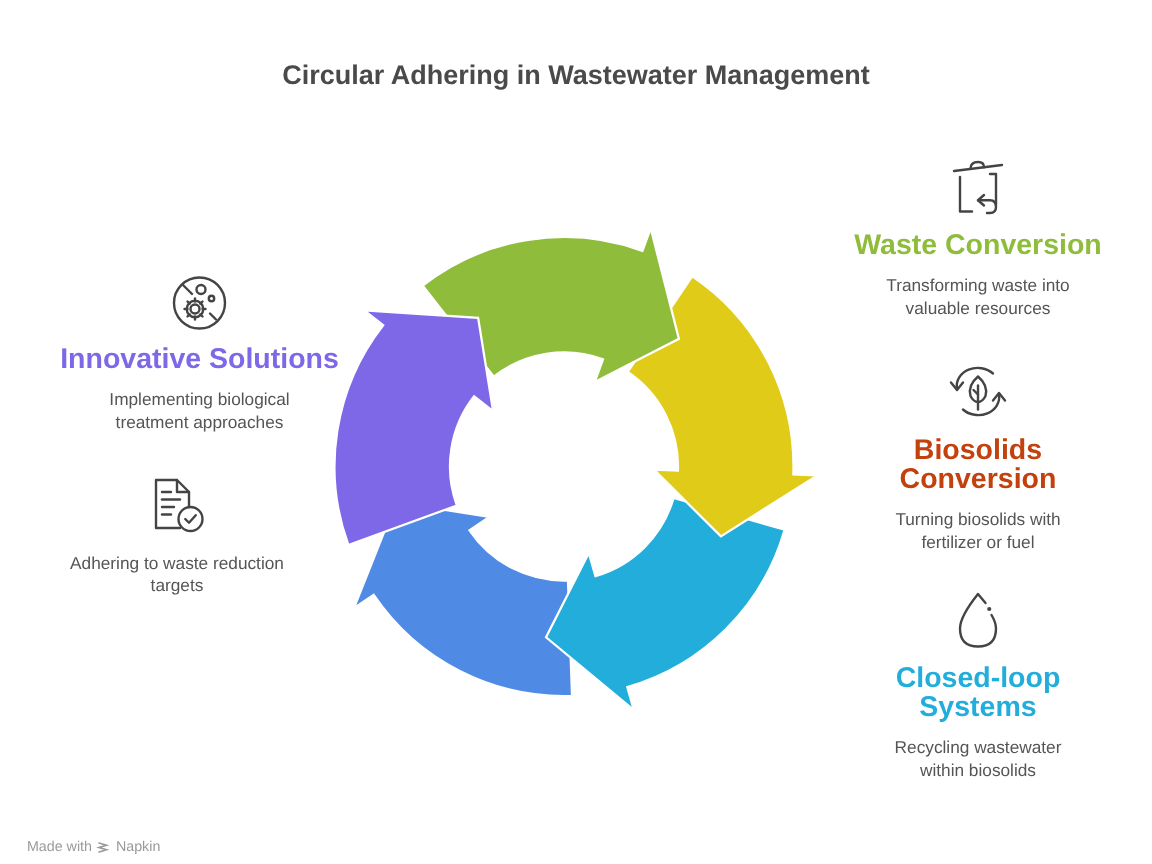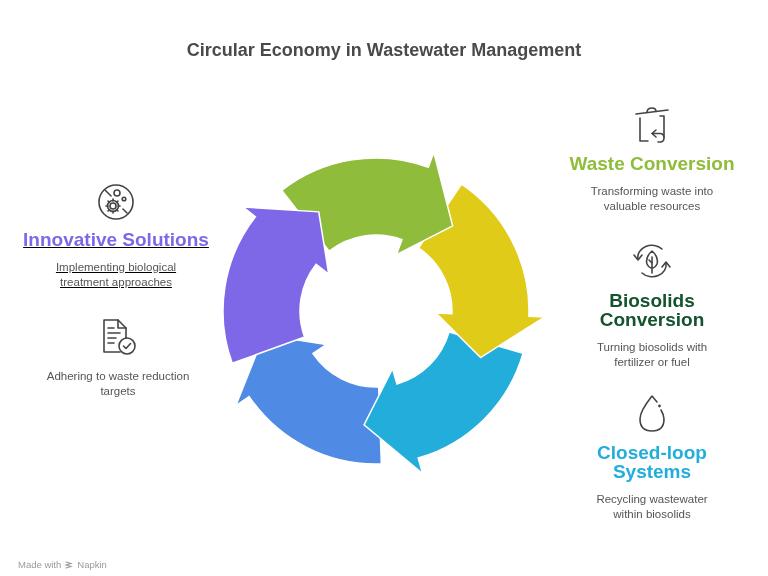--- a/index.html
+++ b/index.html
@@ -11,33 +11,33 @@
   .card .icon { display: block; margin: 0 auto; }
   .card .heading { font-size: 19px; font-weight: bold; line-height: 19px; margin-top: 8px; text-align: center; }
   .card .desc { font-size: 11.5px; color: #555555; line-height: 15px; margin-top: 11px; }
   .footer { position: absolute; left: 18px; top: 547px; font-size: 9.5px; color: #9a9a9a;
             display: flex; align-items: center; gap: 3px; margin-top: 12px; }
   svg.cycle { position: absolute; left: 0; top: 0; }
 </style>
 </head>
 <body>
 
-<div class="title">Circular Economy in Wastewater Management</div>
+<div class="title">Circular Adhering in Wastewater Management</div>
 
 <svg class="cycle" width="768" height="576">
   <g id="arrows">
       <path d="M381.33962299548267,463.9067965339217 A153,153 0 0 1 249.15725139907863,396.55651423102427 L235.89265023819797,405.50360068655624 L264.0020997159793,334.80588859863343 L326.2577456466975,344.5515742082448 L312.99314448581686,353.4986606637768 A76,76 0 0 0 378.6523617493901,386.95370285345126 Z" fill="#4f8ae4" stroke="#ffffff" stroke-width="1.5" stroke-linejoin="miter"></path>
       <path d="M523.0730394785628,353.1725154400009 A153,153 0 0 1 418.1725154400009,458.0730394785628 L422.58271313307284,473.4532266135759 L364.0314909558537,424.8727570196673 L392.5382413490199,368.67570175629913 L396.94843904209193,384.05588889131224 A76,76 0 0 0 449.05588889131224,331.94843904209193 Z" fill="#22addb" stroke="#ffffff" stroke-width="1.5" stroke-linejoin="miter"></path>
       <path d="M461.55651423102427,184.15725139907863 A153,153 0 0 1 528.9067965339217,316.33962299548267 L544.8970497662272,316.8980149427227 L480.6009549000778,357.57134563217915 L435.96344962114574,313.09396980215007 L451.95370285345126,313.6523617493901 A76,76 0 0 0 418.4986606637768,247.99314448581683 Z" fill="#dfcb18" stroke="#ffffff" stroke-width="1.5" stroke-linejoin="miter"></path>
       <path d="M281.80379427517425,190.43435469817155 A153,153 0 0 1 428.32908192882735,167.22702901975603 L433.80140422203806,152.1919470871815 L452.61545442808927,225.90991748283835 L396.52120859954016,254.6184427528455 L401.9935308927508,239.58336082027097 A76,76 0 0 0 329.20972787525,251.11118272588914 Z" fill="#8fbc3a" stroke="#ffffff" stroke-width="1.5" stroke-linejoin="miter"></path>
       <path d="M232.227029019756,363.3290819288273 A153,153 0 0 1 255.43435469817155,216.80379427517425 L242.826182640464,206.9532106699637 L318.75,211.84009126668178 L328.7193547835967,274.0603114804605 L316.11118272588914,264.20972787524994 A76,76 0 0 0 304.58336082027097,336.9935308927508 Z" fill="#7e68e8" stroke="#ffffff" stroke-width="1.5" stroke-linejoin="miter"></path>
     </g>
 </svg>
 
-<div class="card" style="left:16px; top:182px;text-decoration:underline;">
+<div class="card" style="left:33px; top:182px;">
   <svg class="icon" width="40" height="40" viewBox="0 0 40 40">
     <g fill="none" stroke="#444" stroke-width="1.6" stroke-linecap="round">
       <circle cx="20" cy="20" r="17"></circle>
       <line x1="9" y1="8" x2="15" y2="14"></line>
       <circle cx="21" cy="11" r="3"></circle>
       <circle cx="28" cy="17" r="1.8"></circle>
       <path d="M27 27 L31 31"></path>
       <circle cx="17" cy="24" r="3"></circle>
       <g>
         <line x1="17" y1="17" x2="17" y2="19"></line>
@@ -101,21 +101,21 @@
     <g fill="none" stroke="#444" stroke-width="1.6" stroke-linecap="round" stroke-linejoin="round">
       <path d="M8 16 A14 12 0 0 1 32 6"></path>
       <path d="M36 20 A14 12 0 0 1 12 30"></path>
       <path d="M4 12 L8 17 L12 12"></path>
       <path d="M32 24 L36 19 L40 24"></path>
       <path d="M22 8 Q15 14 17 21 Q19 25 22 25 Q25 25 27 21 Q29 14 22 8 Z"></path>
       <line x1="22" y1="14" x2="22" y2="30"></line>
       <line x1="22" y1="20" x2="19" y2="17"></line>
     </g>
   </svg>
-  <div class="heading" style="color:#14532d;margin-top:12px;">
+  <div class="heading" style="color:#c2410c;margin-top:12px;">
     <div>Biosolids</div>
     <div>Conversion</div>
   </div>
   <div class="desc">
     <div>Turning biosolids with</div>
     <div>fertilizer or fuel</div>
   </div>
 </div>
 
 <div class="card" style="left:552px; top:393px;">

